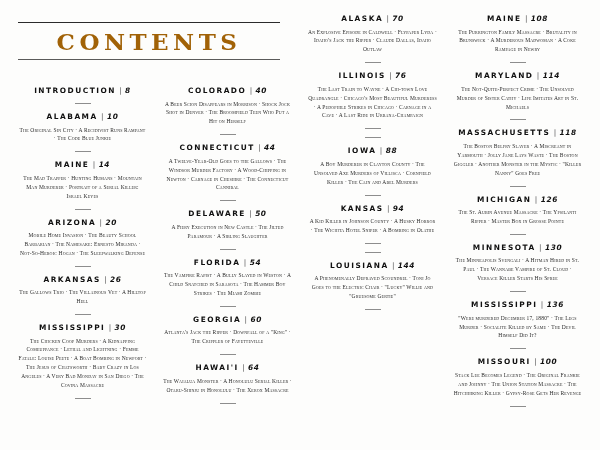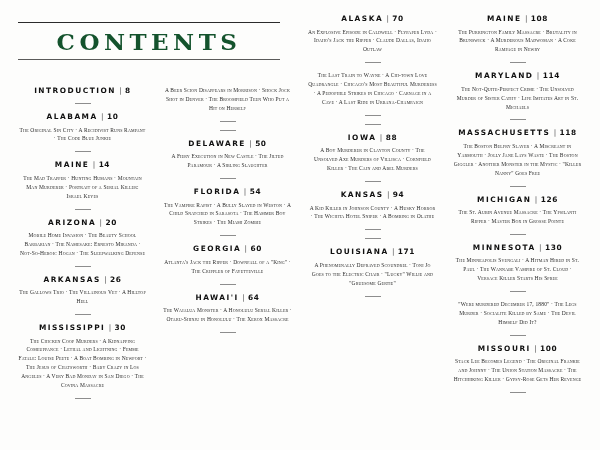--- a/index.html
+++ b/index.html
@@ -35,21 +35,21 @@
     height: 1px;
     background: #2b2b2b;
     width: 100%;
   }
   .rule.thin { height: 1px; background: #5a5a5a; }
   .masthead-title {
     font-family: "DejaVu Serif", serif;
     font-weight: bold;
     font-size: 23px;
     letter-spacing: 4.5px;
-    color: #14532d;
+    color: #a16207;
     margin: 7px 0 6px 0;
     line-height: 1;
     white-space: nowrap;
   }
 
   
   .columns {
     position: absolute;
     left: 0;
     top: 0;
@@ -85,20 +85,21 @@
     margin-bottom: 4.5px;
   }
   .entry-head .sep {
     font-weight: normal;
     letter-spacing: 0;
     color: #555555;
     padding: 0 1px;
   }
   .entry-head .pg {
     letter-spacing: 0.6px;
+    font-style: italic;
   }
   .entry-sub {
     font-family: "Liberation Serif", serif;
     font-size: 5.5px;
     line-height: 1.62;
     color: #2a2a2a;
     font-variant: small-caps;
     letter-spacing: 0.16px;
     padding: 0 1px;
   }
@@ -147,23 +148,28 @@
         </div>
         <div class="divider"></div>
         <div class="entry">
           <div class="entry-head"><span>MISSISSIPPI</span><span class="sep"> | </span><span class="pg">30</span></div>
           <div class="entry-sub">The Chicken Coop Murders · A Kidnapping Comeuppance · Lethal and Lightning · Femme Fatale: Louise Peete · A Boat Bombing in Newport · The Jesus of Chatsworth · Baby Crazy in Los Angeles · A Very Bad Monday in San Diego · The Covina Massacre</div>
         </div>
         <div class="divider"></div>
       </div>
     <div class="col col-2">
         <div class="entry">
+          <div class="entry-head"><span>COLORADO</span><span class="sep"> | </span><span class="pg">40</span></div>
           <div class="entry-sub">A Beer Scion Disappears in Morrison · Shock Jock Shot in Denver · The Broomfield Teen Who Put a Hit on Herself</div>
         </div>
         <div class="divider"></div>
+        <div class="entry">
+          <div class="entry-head"><span>CONNECTICUT</span><span class="sep"> | </span><span class="pg">44</span></div>
+          <div class="entry-sub">A Twelve-Year-Old Goes to the Gallows · The Windsor Murder Factory · A Wood-Chipping in Newton · Carnage in Cheshire · The Connecticut Cannibal</div>
+        </div>
         <div class="divider"></div>
         <div class="entry">
           <div class="entry-head"><span>DELAWARE</span><span class="sep"> | </span><span class="pg">50</span></div>
           <div class="entry-sub">A Fiery Execution in New Castle · The Jilted Paramour · A Sibling Slaughter</div>
         </div>
         <div class="divider"></div>
         <div class="entry">
           <div class="entry-head"><span>FLORIDA</span><span class="sep"> | </span><span class="pg">54</span></div>
           <div class="entry-sub">The Vampire Rapist · A Bully Slayed in Weston · A Child Snatched in Sarasota · The Hammer Boy Strikes · The Miami Zombie</div>
         </div>
@@ -179,37 +185,38 @@
         </div>
         <div class="divider"></div>
       </div>
     <div class="col col-3">
         <div class="entry">
           <div class="entry-head"><span>ALASKA</span><span class="sep"> | </span><span class="pg">70</span></div>
           <div class="entry-sub">An Explosive Episode in Caldwell · Flypaper Lyda · Idaho's Jack the Ripper · Claude Dallas, Idaho Outlaw</div>
         </div>
         <div class="divider"></div>
         <div class="entry">
+          <div class="entry-head"><span>ILLINOIS</span><span class="sep"> | </span><span class="pg">76</span></div>
           <div class="entry-sub">The Last Train to Wayne · A Chi-town Love Quadrangle · Chicago's Most Beautiful Murderess · A Pedophile Strikes in Chicago · Carnage in a Cave · A Last Ride in Urbana-Champaign</div>
         </div>
         <div class="divider"></div>
         <div class="divider"></div>
         <div class="entry">
           <div class="entry-head"><span>IOWA</span><span class="sep"> | </span><span class="pg">88</span></div>
           <div class="entry-sub">A Boy Murderer in Clayton County · The Unsolved Axe Murders of Villisca · Cornfield Killer · The Cain and Abel Murders</div>
         </div>
         <div class="divider"></div>
         <div class="entry">
           <div class="entry-head"><span>KANSAS</span><span class="sep"> | </span><span class="pg">94</span></div>
           <div class="entry-sub">A Kid Killer in Johnson County · A Husky Horror · The Wichita Hotel Sniper · A Bombing in Olathe</div>
         </div>
         <div class="divider"></div>
         <div class="divider"></div>
         <div class="entry">
-          <div class="entry-head"><span>LOUISIANA</span><span class="sep"> | </span><span class="pg">171</span></div>
+          <div class="entry-head"><span>LOUISIANA</span><span class="sep"> | </span><span class="pg">144</span></div>
           <div class="entry-sub">A Phenomenally Depraved Scoundrel · Toni Jo Goes to the Electric Chair · "Lucky" Willie and "Gruesome Gertie"</div>
         </div>
         <div class="divider"></div>
       </div>
     <div class="col col-4">
         <div class="entry">
           <div class="entry-head"><span>MAINE</span><span class="sep"> | </span><span class="pg">108</span></div>
           <div class="entry-sub">The Purrington Family Massacre · Brutality in Brunswick · A Murderous Madwoman · A Coke Rampage in Newry</div>
         </div>
         <div class="divider"></div>
@@ -227,20 +234,21 @@
           <div class="entry-head"><span>MICHIGAN</span><span class="sep"> | </span><span class="pg">126</span></div>
           <div class="entry-sub">The St. Aubin Avenue Massacre · The Ypsilanti Ripper · Master Box in Grosse Pointe</div>
         </div>
         <div class="divider"></div>
         <div class="entry">
           <div class="entry-head"><span>MINNESOTA</span><span class="sep"> | </span><span class="pg">130</span></div>
           <div class="entry-sub">The Minneapolis Svengali · A Hitman Hired in St. Paul · The Wannabe Vampire of St. Cloud · Versace Killer Starts His Spree</div>
         </div>
         <div class="divider"></div>
         <div class="entry">
+          <div class="entry-head"><span>MISSISSIPPI</span><span class="sep"> | </span><span class="pg">136</span></div>
           <div class="entry-sub">"Were murdered December 17, 1880" · The Legs Murder · Socialite Killed by Same · The Devil Himself Did It?</div>
         </div>
         <div class="divider"></div>
         <div class="entry">
           <div class="entry-head"><span>MISSOURI</span><span class="sep"> | </span><span class="pg">100</span></div>
           <div class="entry-sub">Stack Lee Becomes Legend · The Original Frankie and Johnny · The Union Station Massacre · The Hitchhiking Killer · Gypsy-Rose Gets Her Revenge</div>
         </div>
         <div class="divider"></div>
       </div>
   </div>

